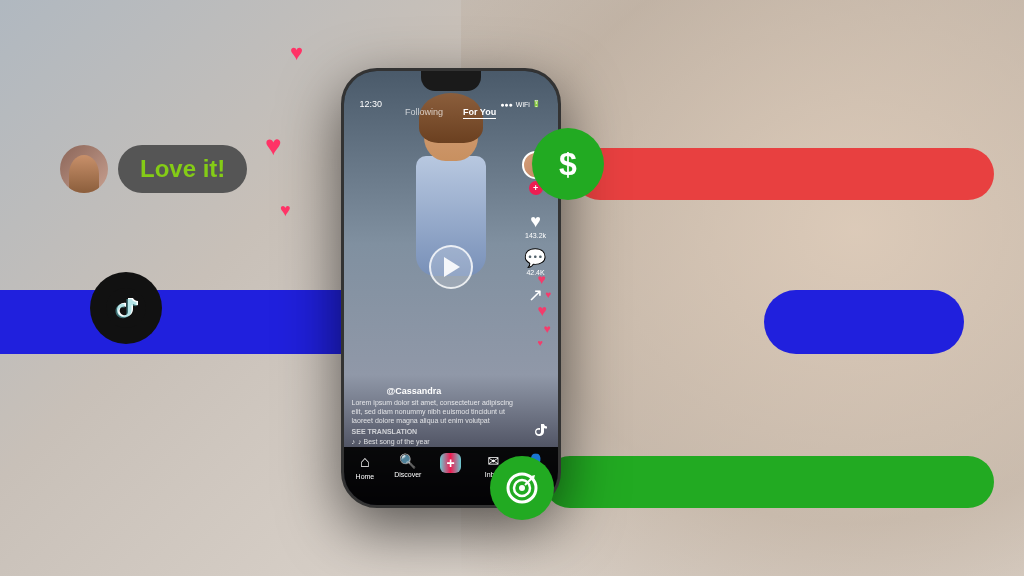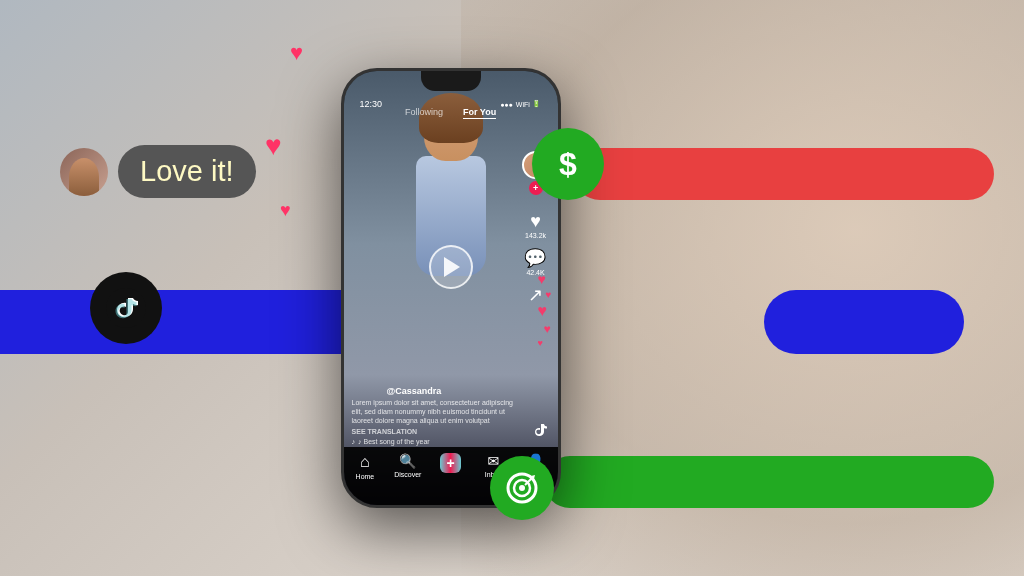--- a/index.html
+++ b/index.html
@@ -144,25 +144,25 @@
 
     .avatar-small-inner {
       width: 30px;
       height: 38px;
       background: linear-gradient(180deg, #c8906a 0%, #8b5e3c 100%);
       border-radius: 50% 50% 0 0;
     }
 
     .love-bubble {
       background: #555;
-      color: #fef9c3;
+      color: #84cc16;
       padding: 10px 22px;
       border-radius: 30px;
-      font-size: 29px;
-      font-weight: normal;
+      font-size: 24px;
+      font-weight: bold;
       white-space: nowrap;
     }
 
     
     .phone-wrapper {
       position: absolute;
       left: 50%;
       top: 50%;
       transform: translate(-50%, -50%);
       z-index: 4;

